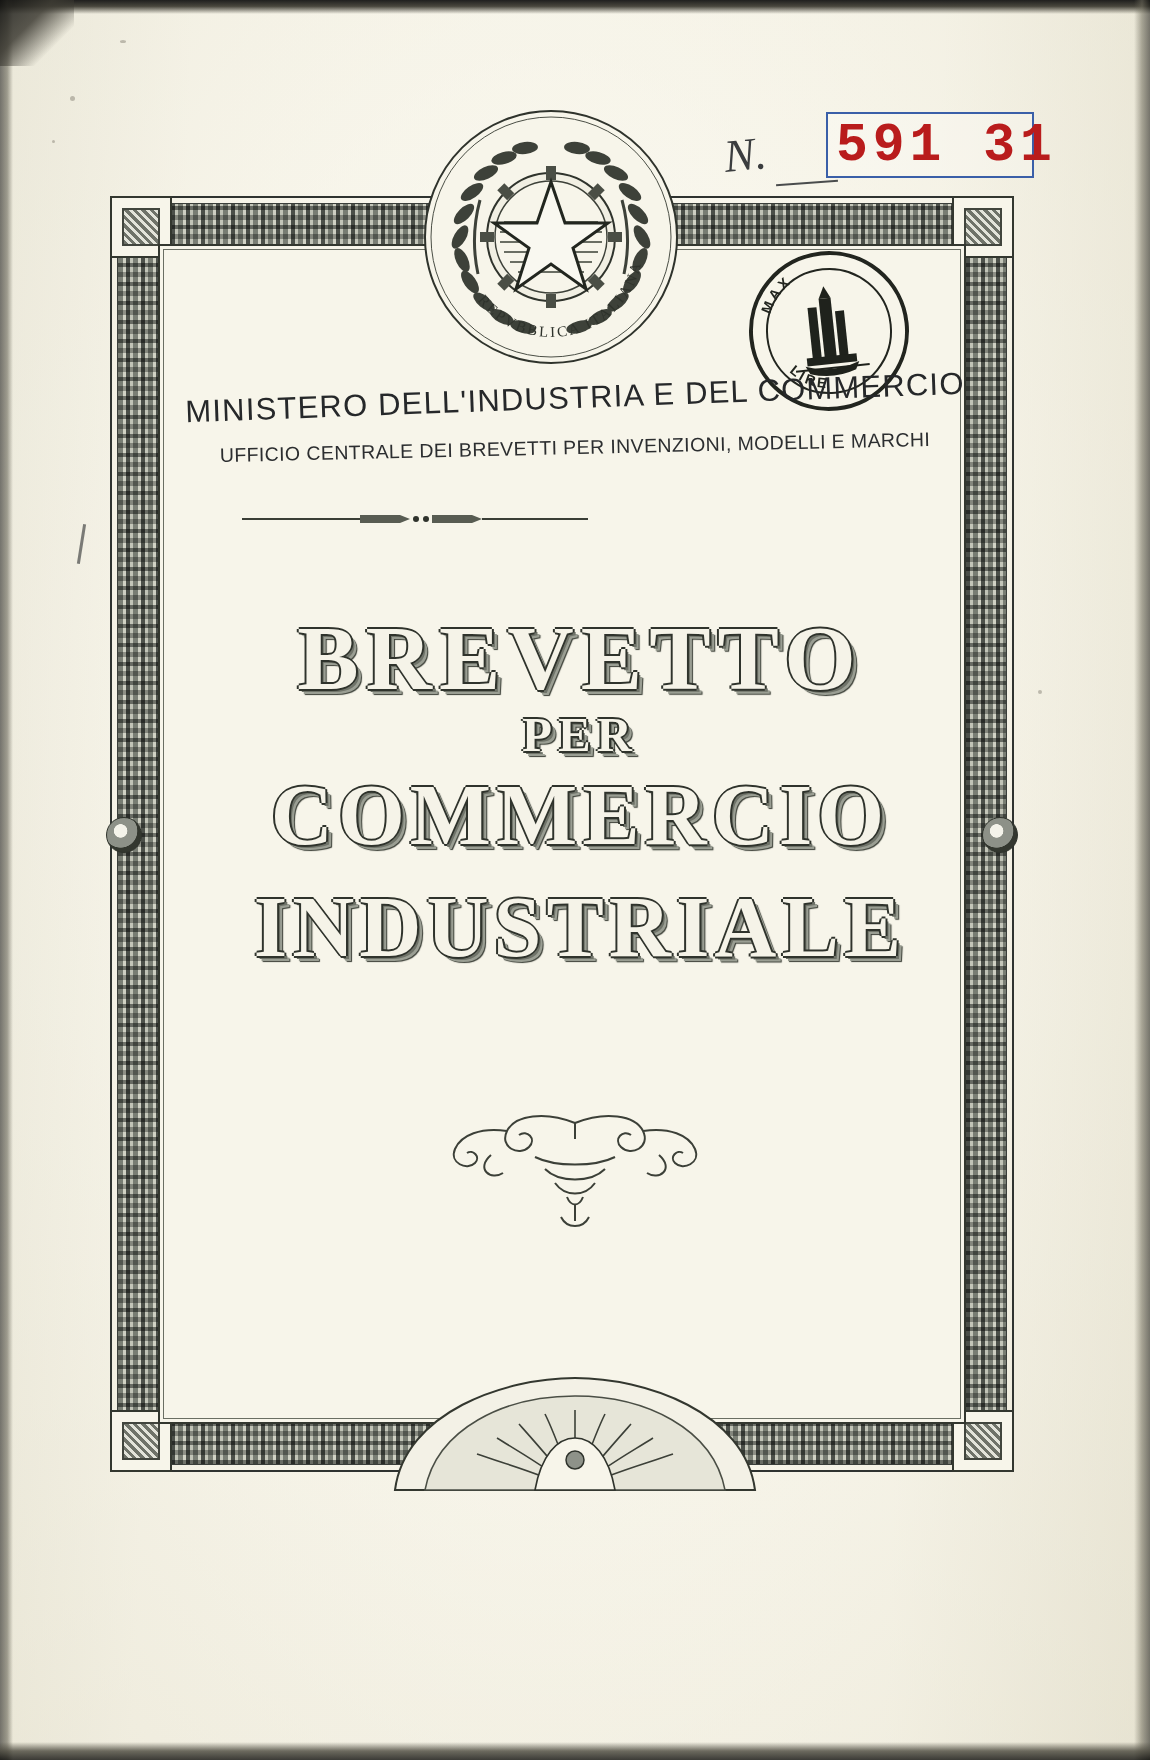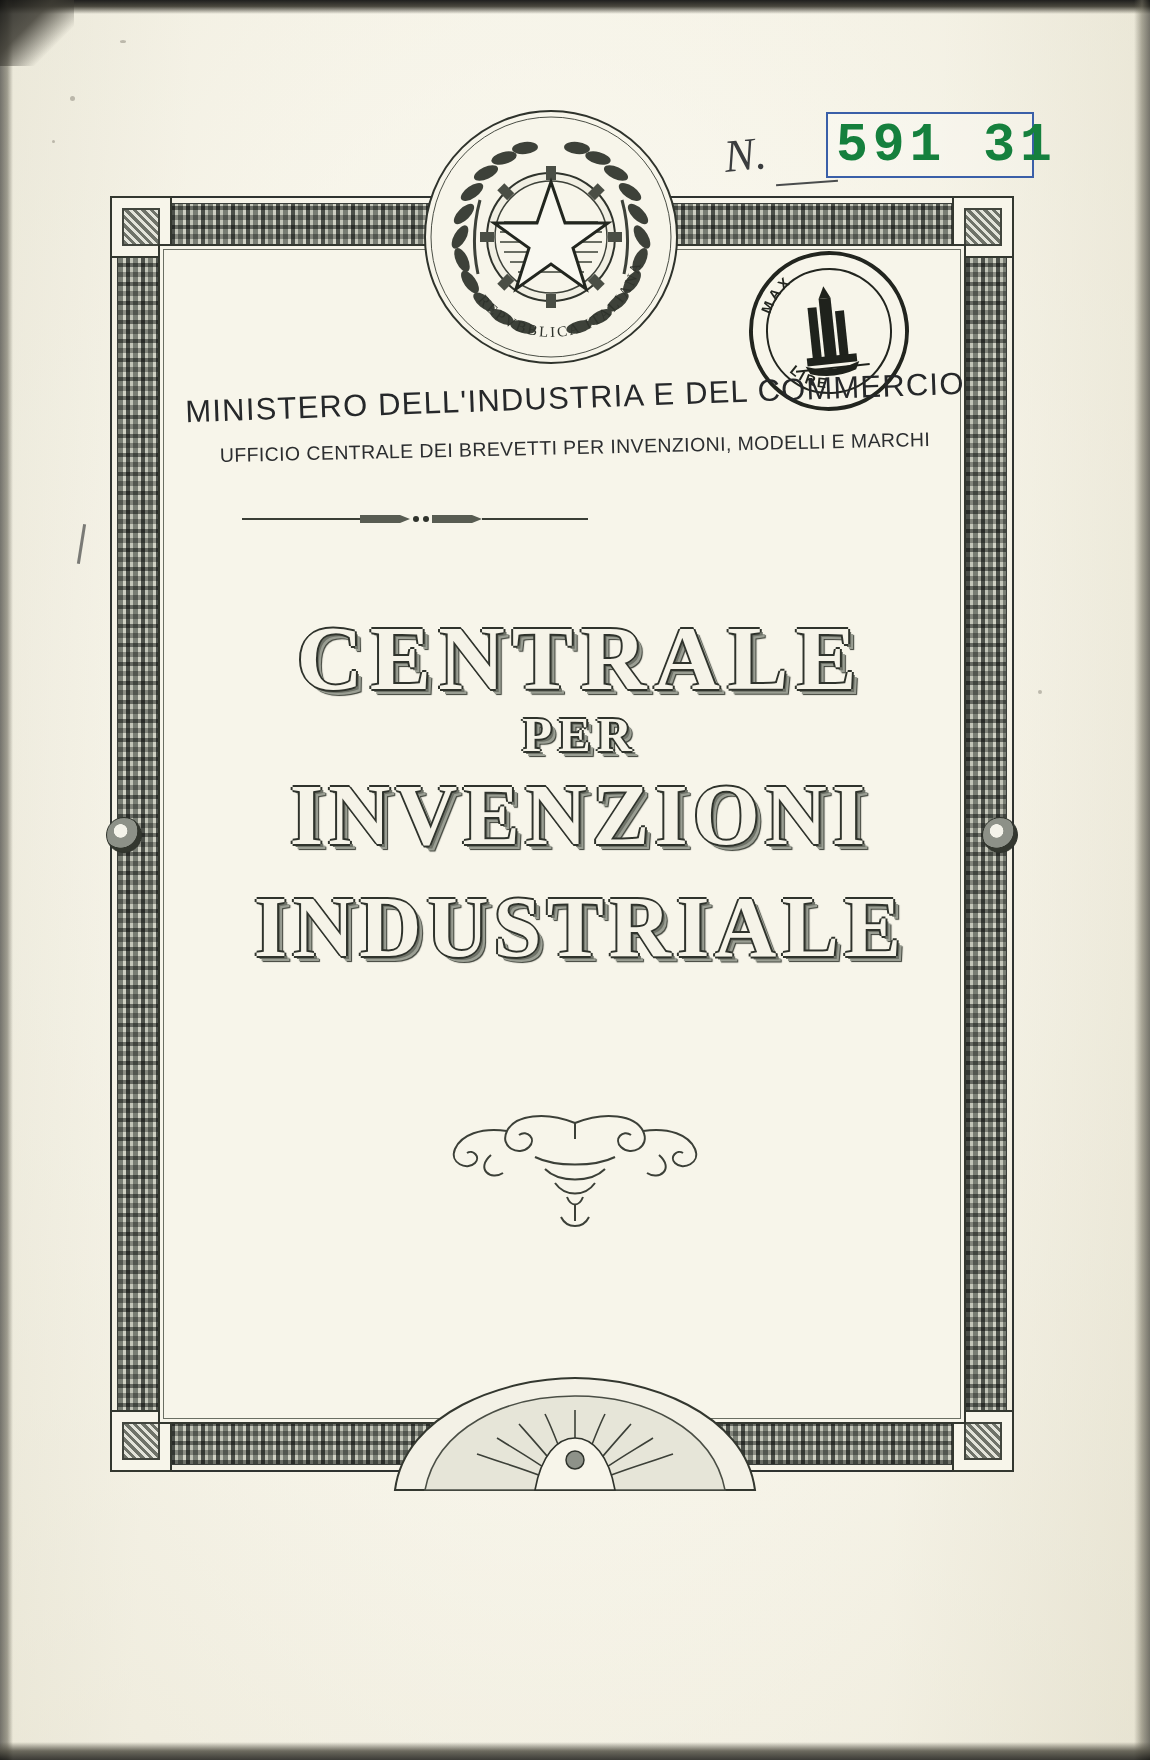--- a/index.html
+++ b/index.html
@@ -237,21 +237,21 @@
     border: 2px solid #3a5fa8;
     background: rgba(255,255,255,0.25);
   }
   .num-value {
     position: absolute;
     left: 836px; top: 116px;
     font-family: "Liberation Mono", monospace;
     font-size: 53px;
     font-weight: 700;
     letter-spacing: 5px;
-    color: #15803d;
+    color: #b91c1c;
   }
 
   
   .pen-mark {
     position: absolute;
     left: 80px; top: 524px;
     width: 3px; height: 40px;
     background: #5b5d5a;
     transform: rotate(9deg);
     opacity: .8;
@@ -415,23 +415,23 @@
       <path d="M2 7 L120 7" stroke="#3a3e36" stroke-width="2"></path>
       <path d="M120 3 L160 3 L170 7 L160 11 L120 11 Z" fill="#585c52"></path>
       <circle cx="176" cy="7" r="3" fill="#2f332c"></circle>
       <circle cx="186" cy="7" r="3" fill="#2f332c"></circle>
       <path d="M192 3 L232 3 L242 7 L232 11 L192 11 Z" fill="#585c52" transform="translate(0,0)"></path>
       <path d="M242 7 L348 7" stroke="#3a3e36" stroke-width="2"></path>
     </svg>
   </div>
 
   <div class="title-zone">
-    <div class="shadow-word w-brevetto">CENTRALE</div>
+    <div class="shadow-word w-brevetto">BREVETTO</div>
     <div class="shadow-word w-per">PER</div>
-    <div class="shadow-word w-invenzione">INVENZIONI</div>
+    <div class="shadow-word w-invenzione">COMMERCIO</div>
     <div class="shadow-word w-industriale">INDUSTRIALE</div>
   </div>
 
   <div class="flourish">
     <svg width="360" height="130" viewBox="0 0 360 130" aria-hidden="true" fill="none" stroke="#3c4038" stroke-width="2">
       <path d="M180 18 C150 6 120 10 112 26 C104 42 124 52 134 42 C142 34 132 24 124 30"></path>
       <path d="M180 18 C210 6 240 10 248 26 C256 42 236 52 226 42 C218 34 228 24 236 30"></path>
       <path d="M112 26 C86 22 66 30 60 44 C54 58 72 66 80 58 C86 52 78 44 72 48"></path>
       <path d="M248 26 C274 22 294 30 300 44 C306 58 288 66 280 58 C274 52 282 44 288 48"></path>
       <path d="M180 18 L180 34"></path>

